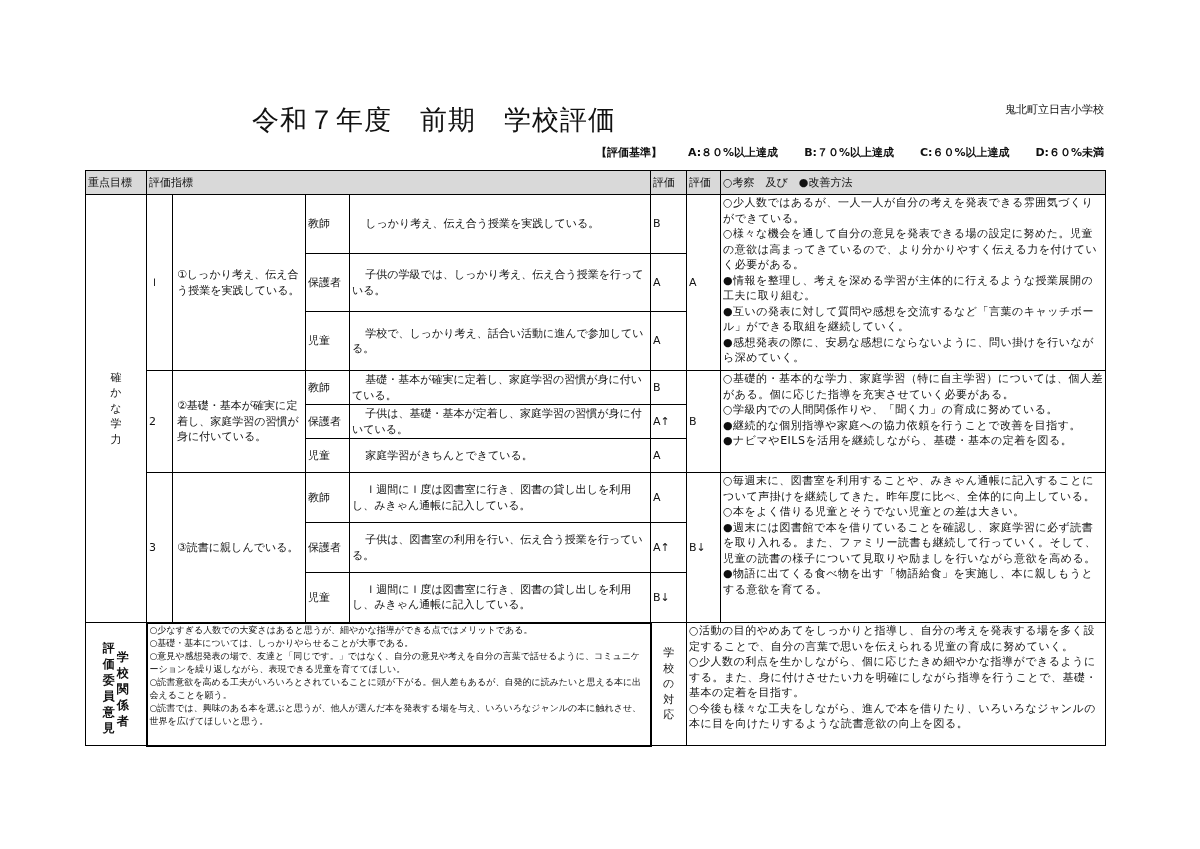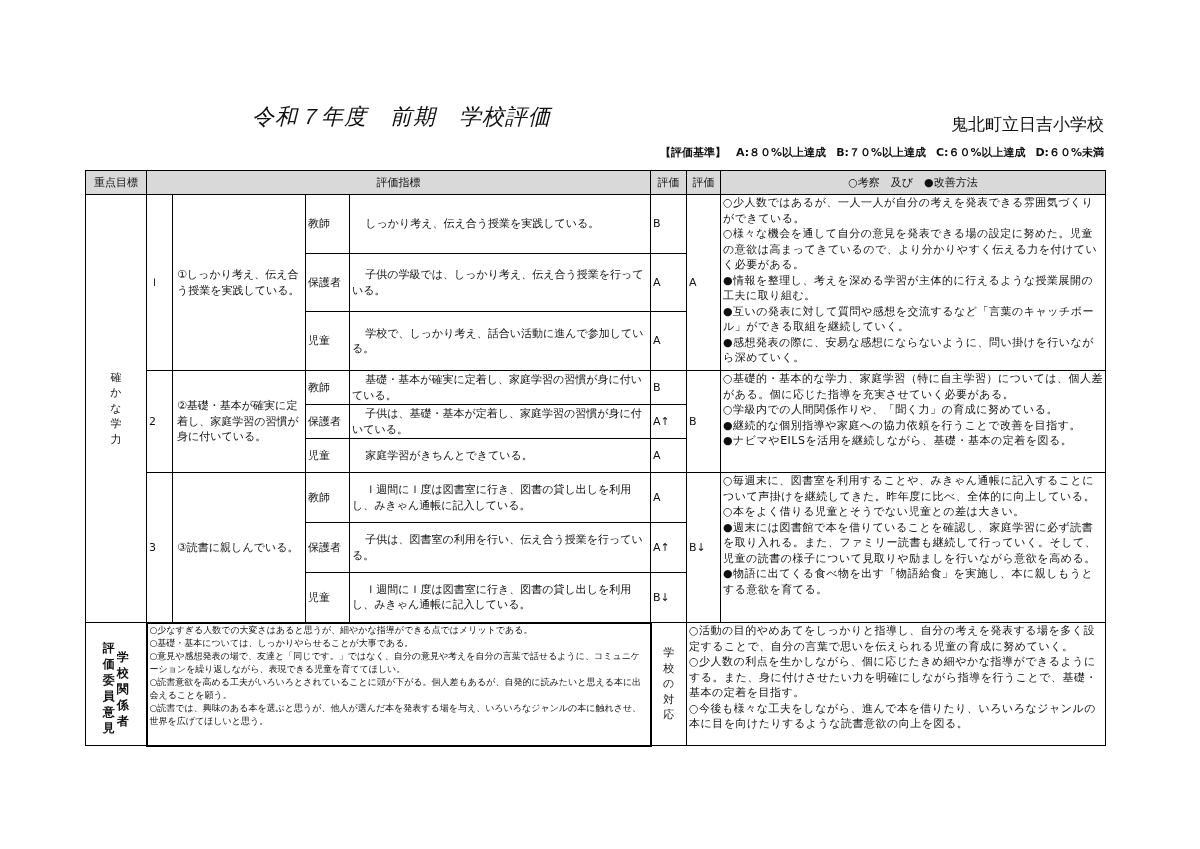--- a/index.html
+++ b/index.html
@@ -1,26 +1,26 @@
 <!DOCTYPE html>
 <html><head>
 <meta charset="utf-8">
 <style>
   html, body { margin:0; padding:0; background:#ffffff; }
   body { width:1200px; height:849px; position:relative; overflow:hidden;
          font-family:"DejaVu Sans", "Liberation Sans", sans-serif; color:#111; }
-  .title { position:absolute; left:252px; top:102px; font-size:22px; letter-spacing:1px; white-space:pre;font-style:italic; }
-  .school { position:absolute; right:96px; top:113px; font-size:17px; }
+  .title { position:absolute; left:252px; top:102px; font-size:27px; letter-spacing:1px; white-space:pre; }
+  .school { position:absolute; right:96px; top:102px; font-size:11px; }
   .criteria { position:absolute; right:96px; top:145px; font-size:11px; font-weight:bold; white-space:pre; }
-  .criteria span { margin-left:10px; }
+  .criteria span { margin-left:26px; }
   .criteria span:first-child { margin-left:14px; }
 
   table.main { position:absolute; left:85px; top:170px; border-collapse:collapse; table-layout:fixed; width:1020px; }
   table.main td { border:1px solid #000; padding:0 2px; vertical-align:middle; font-size:11px; line-height:15.5px; overflow:hidden; }
-  .hdr td { background:#d9d9d9; height:23px; text-align:center; }
+  .hdr td { background:#d9d9d9; height:23px; text-align:left; }
   .center { text-align:left; }
   .vert { text-align:center; line-height:17px; }
   .ind { padding-left:4px !important; }
   .indtxt { text-indent:1.2em;margin-top:24px; }
   .comment { font-size:11px; line-height:15.4px; letter-spacing:0.5px;margin-top:44px; }
   .thick { border:2px solid #000 !important; }
   .small { font-size:9px !important; line-height:13px !important; letter-spacing:0; vertical-align:top !important; }
   .voice { font-weight:bold; font-size:12px; }
   .voicewrap { display:flex; justify-content:center; align-items:flex-start; gap:2px; }
   .voicewrap .c1 { display:flex; flex-direction:column; line-height:16px; padding-top:8px; }

